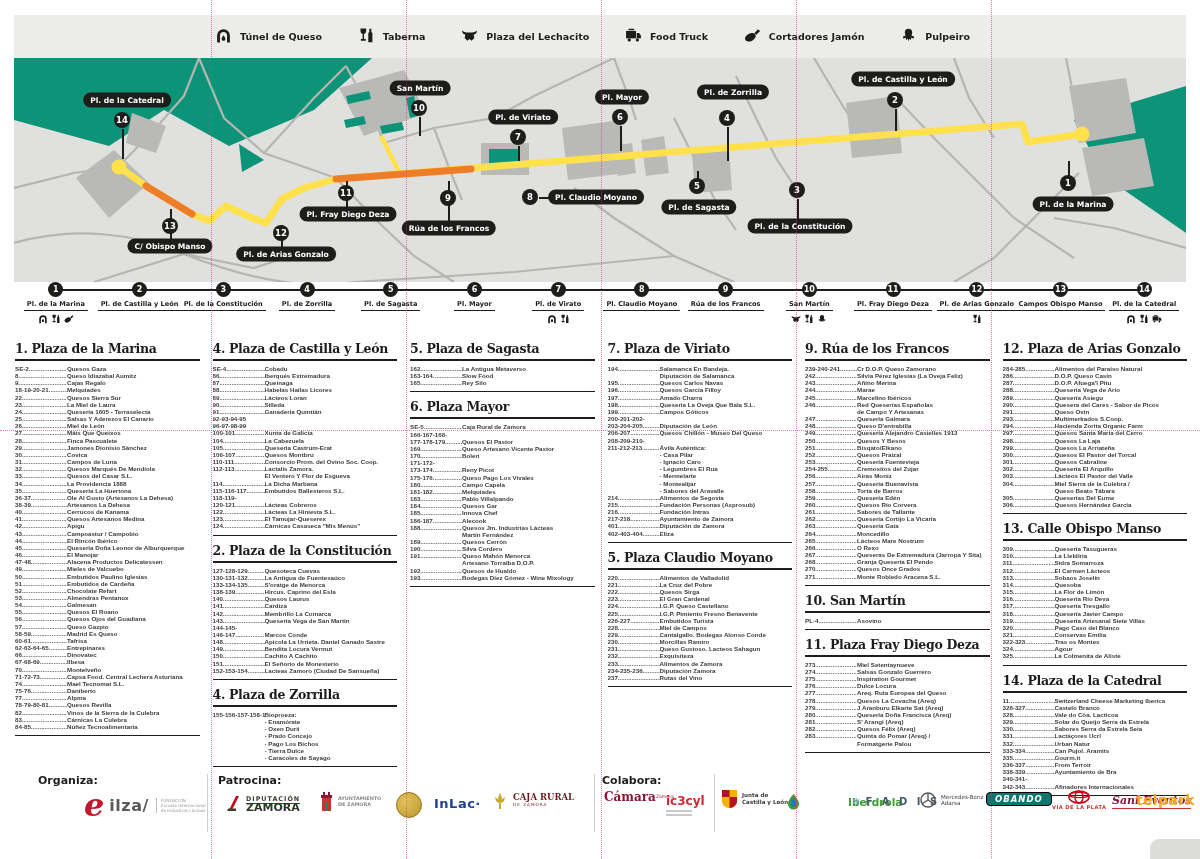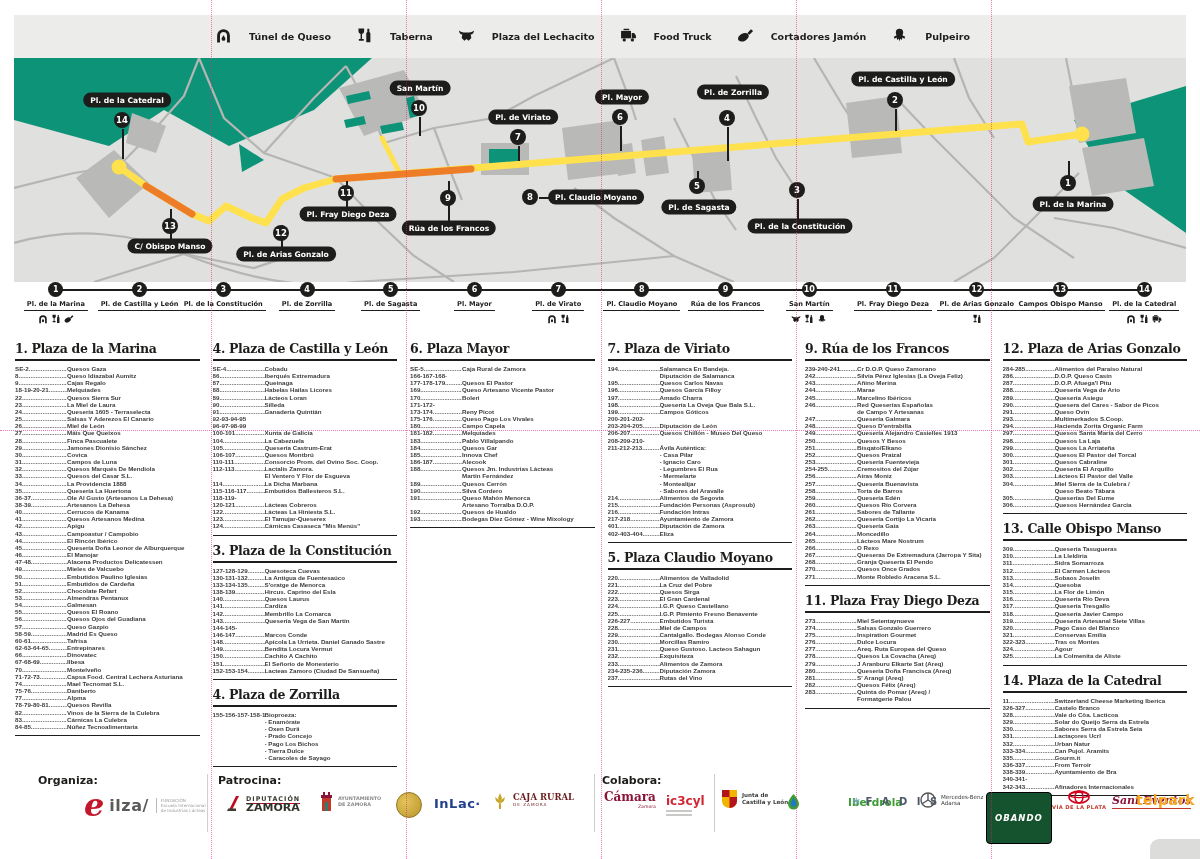--- a/index.html
+++ b/index.html
@@ -1,21 +1,21 @@
 <!DOCTYPE html>
 <html><head>
 <meta charset="utf-8">
 <style>
   html,body{margin:0;padding:0;background:#fff;}
   .page{position:relative;width:1200px;height:859px;background:#fff;overflow:hidden;
         font-family:"DejaVu Sans","Liberation Sans",sans-serif;color:#1d1d1b;}
   
   .legend-strip{position:absolute;left:14px;top:15px;width:1172px;height:43px;background:#ececea;}
   .legend-row{position:absolute;left:215px;top:15px;width:755px;height:43px;display:flex;align-items:center;justify-content:space-between;}
-  .legend-item{display:flex;align-items:center;gap:17px;font-size:9.5px;font-weight:bold;white-space:nowrap;}
+  .legend-item{display:flex;align-items:center;gap:8px;font-size:9.5px;font-weight:bold;white-space:nowrap;}
   .gicon{width:10px;height:10px;fill:#1d1d1b;}
   .gicon-lg{width:17px;height:17px;fill:#1d1d1b;}
   
   .map-wrap{position:absolute;left:14px;top:58px;width:1172px;height:224px;background:#e0e0de;overflow:hidden;}
   .mcircle{position:absolute;width:16px;height:16px;border-radius:50%;background:#1d1d1b;color:#fff;
            font-size:8.5px;font-weight:bold;display:flex;align-items:center;justify-content:center;
            transform:translate(-50%,-50%);z-index:6;}
   .mpill{position:absolute;background:#1d1d1b;color:#fff;font-size:7.6px;font-weight:bold;
          padding:3px 7px;border-radius:9px;white-space:nowrap;transform:translate(-50%,-50%);z-index:6;}
   
@@ -53,32 +53,32 @@
   .eilza-sub{display:flex;flex-direction:column;font-size:4.2px;color:#9a9a98;line-height:5px;border-left:1px solid #bbb;padding-left:4px;margin-left:2px;}
   .dip-text{display:flex;flex-direction:column;line-height:8px;}
   .dip1{font-size:6.4px;letter-spacing:1px;color:#3c3c32;font-weight:bold;}
   .dip2{font-size:11px;font-weight:bold;color:#30352c;border-top:1.4px solid #c00b1e;}
   .ayto-text{display:flex;flex-direction:column;font-size:4.9px;color:#8a8a88;font-weight:bold;line-height:5.8px;}
   .seal{width:24px;height:24px;border-radius:50%;background:radial-gradient(circle at 35% 35%,#e4c55a,#b8952c);border:1.5px solid #8f7420;}
   .inlac{font-size:13px;font-weight:bold;color:#23408e;letter-spacing:.5px;}
   .cr-text{display:flex;flex-direction:column;line-height:8px;}
   .cr1{font-family:"DejaVu Serif",serif;font-size:8.5px;font-weight:bold;color:#6b1d1d;}
   .cr2{font-size:4.2px;color:#6b1d1d;letter-spacing:1px;}
-  .camara{display:flex;flex-direction:column;line-height:10px;align-items:flex-end;}
+  .camara{display:flex;flex-direction:row;line-height:10px;align-items:flex-end;}
   .camara1{font-family:"DejaVu Serif",serif;font-size:12px;font-weight:bold;color:#8a1538;}
   .camara2{font-size:4.6px;color:#8a1538;}
   .icecyl1{font-size:12px;font-weight:bold;color:#d12733;}
   .icecyl-bars{display:flex;flex-direction:column;gap:1.5px;}
   .icecyl-bars i{display:block;width:26px;height:2px;background:#c9c9c7;}
   .junta-text{display:flex;flex-direction:column;font-size:5.6px;font-weight:bold;color:#3c3c3a;line-height:6.6px;}
   .iberdrola{font-size:10.5px;font-weight:bold;color:#3e9c35;margin-left:42px;}
   .fadis-flake{color:#7fa8c9;font-size:10px;}
   .fadis{font-size:10px;font-weight:bold;color:#4a5a6a;letter-spacing:3px;}
   .mb-text{display:flex;flex-direction:column;font-size:5.6px;color:#3c3c3c;line-height:6.4px;}
-  .obando{background:#14532d;color:#fff;border-radius:4px;padding:20px 8px;font-size:8.5px;font-weight:bold;font-style:italic;letter-spacing:1px;border:1px solid #000;}
+  .obando{background:#0f766e;color:#fff;border-radius:4px;padding:1px 8px;font-size:8.5px;font-weight:bold;font-style:italic;letter-spacing:1px;border:1px solid #000;}
   .toyota{display:flex;flex-direction:column;align-items:center;line-height:7px;}
   .toyota-name{font-size:5.2px;font-weight:bold;color:#c0392b;letter-spacing:.4px;}
   .sani{font-family:"DejaVu Serif",serif;font-style:italic;font-weight:bold;font-size:11px;color:#8a1538;border-bottom:1.2px solid #c0392b;padding-bottom:1px;}
   .telpark{font-size:14px;font-weight:bold;color:#f5a623;letter-spacing:.3px;}
   .hidden-defs{position:absolute;width:0;height:0;overflow:hidden;}
 </style>
 </head>
 <body>
 
 <svg class="hidden-defs" aria-hidden="true">
@@ -782,21 +782,21 @@
                 </div>
 
                 <div class="entry">
                   <span class="entry-num">124</span>
                   <span class="entry-name">Cárnicas Casaseca "Mis Menús"</span>
                 </div>
               </div>
           </section>
 
           <section class="dir-section">
-            <h2 class="sec-title">3. Plaza de la Constitución</h2>
+            <h2 class="sec-title">2. Plaza de la Constitución</h2>
             <div>
 
                 <div class="entry">
                   <span class="entry-num">127-128-129</span>
                   <span class="entry-name">Quesoteca Cuevas</span>
                 </div>
 
                 <div class="entry">
                   <span class="entry-num">130-131-132</span>
                   <span class="entry-name">La Antigua de Fuentesaúco</span>
@@ -906,20 +906,40 @@
                 <div class="entry">
                   <span class="entry-num no-dots"></span>
                   <span class="entry-name">- Caracoles de Sayago</span>
                 </div>
               </div>
           </section>
         </div>
 
       <div class="dir-col">
 
+          <section class="dir-section">
+            <h2 class="sec-title">5. Plaza de Sagasta</h2>
+            <div>
+
+                <div class="entry">
+                  <span class="entry-num">162</span>
+                  <span class="entry-name">La Antigua Metaverso</span>
+                </div>
+
+                <div class="entry">
+                  <span class="entry-num">163-164</span>
+                  <span class="entry-name">Slow Food</span>
+                </div>
+
+                <div class="entry">
+                  <span class="entry-num">165</span>
+                  <span class="entry-name">Rey Silo</span>
+                </div>
+              </div>
+          </section>
 
           <section class="dir-section">
             <h2 class="sec-title">6. Plaza Mayor</h2>
             <div>
 
                 <div class="entry">
                   <span class="entry-num">SE-5</span>
                   <span class="entry-name">Caja Rural de Zamora</span>
                 </div>
 
@@ -1392,20 +1412,30 @@
                   <span class="entry-name">Quesos Once Grados</span>
                 </div>
 
                 <div class="entry">
                   <span class="entry-num">271</span>
                   <span class="entry-name">Monte Robledo Aracena S.L.</span>
                 </div>
               </div>
           </section>
 
+          <section class="dir-section">
+            <h2 class="sec-title">10. San Martín</h2>
+            <div>
+
+                <div class="entry">
+                  <span class="entry-num">PL-4</span>
+                  <span class="entry-name">Asovino</span>
+                </div>
+              </div>
+          </section>
 
           <section class="dir-section">
             <h2 class="sec-title">11. Plaza Fray Diego Deza</h2>
             <div>
 
                 <div class="entry">
                   <span class="entry-num">273</span>
                   <span class="entry-name">Miel Setentaynueve</span>
                 </div>
 

